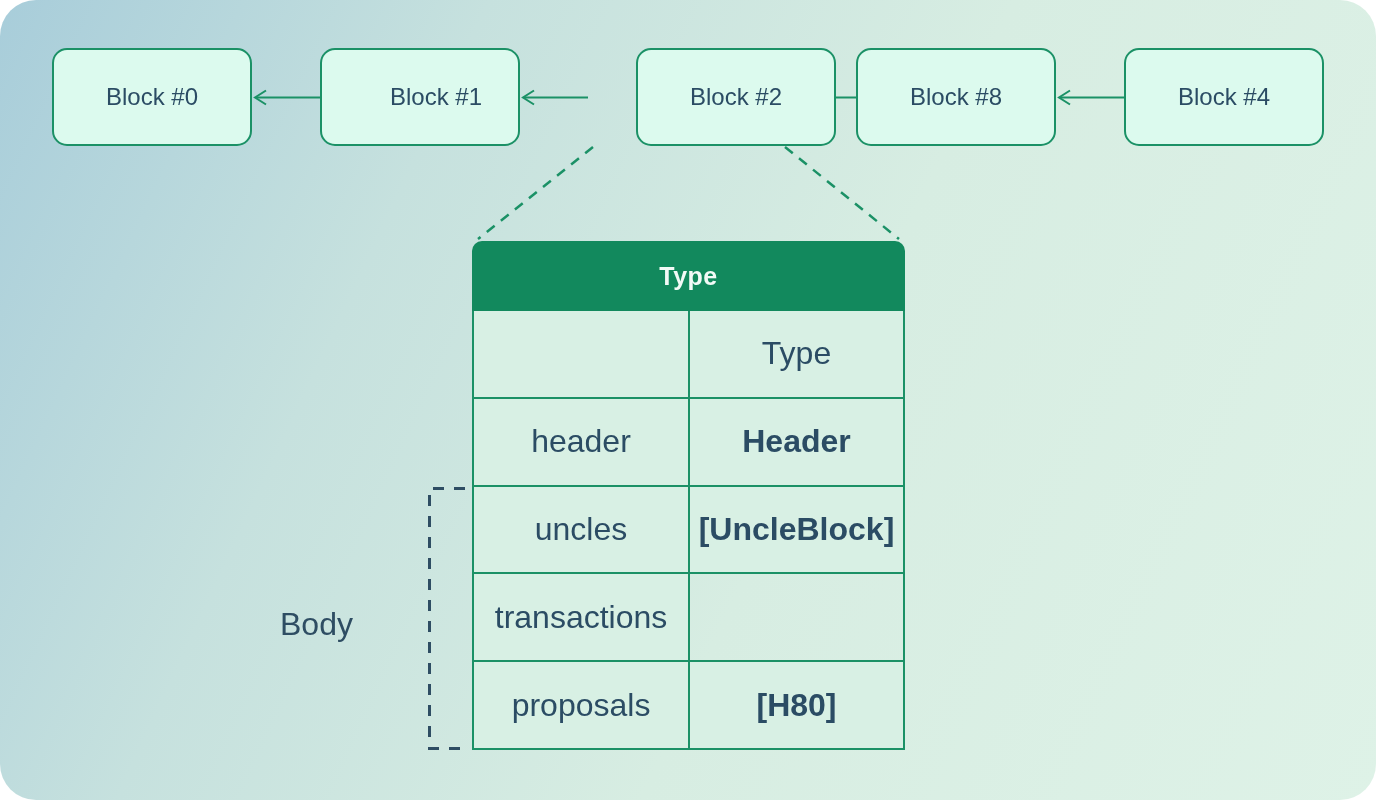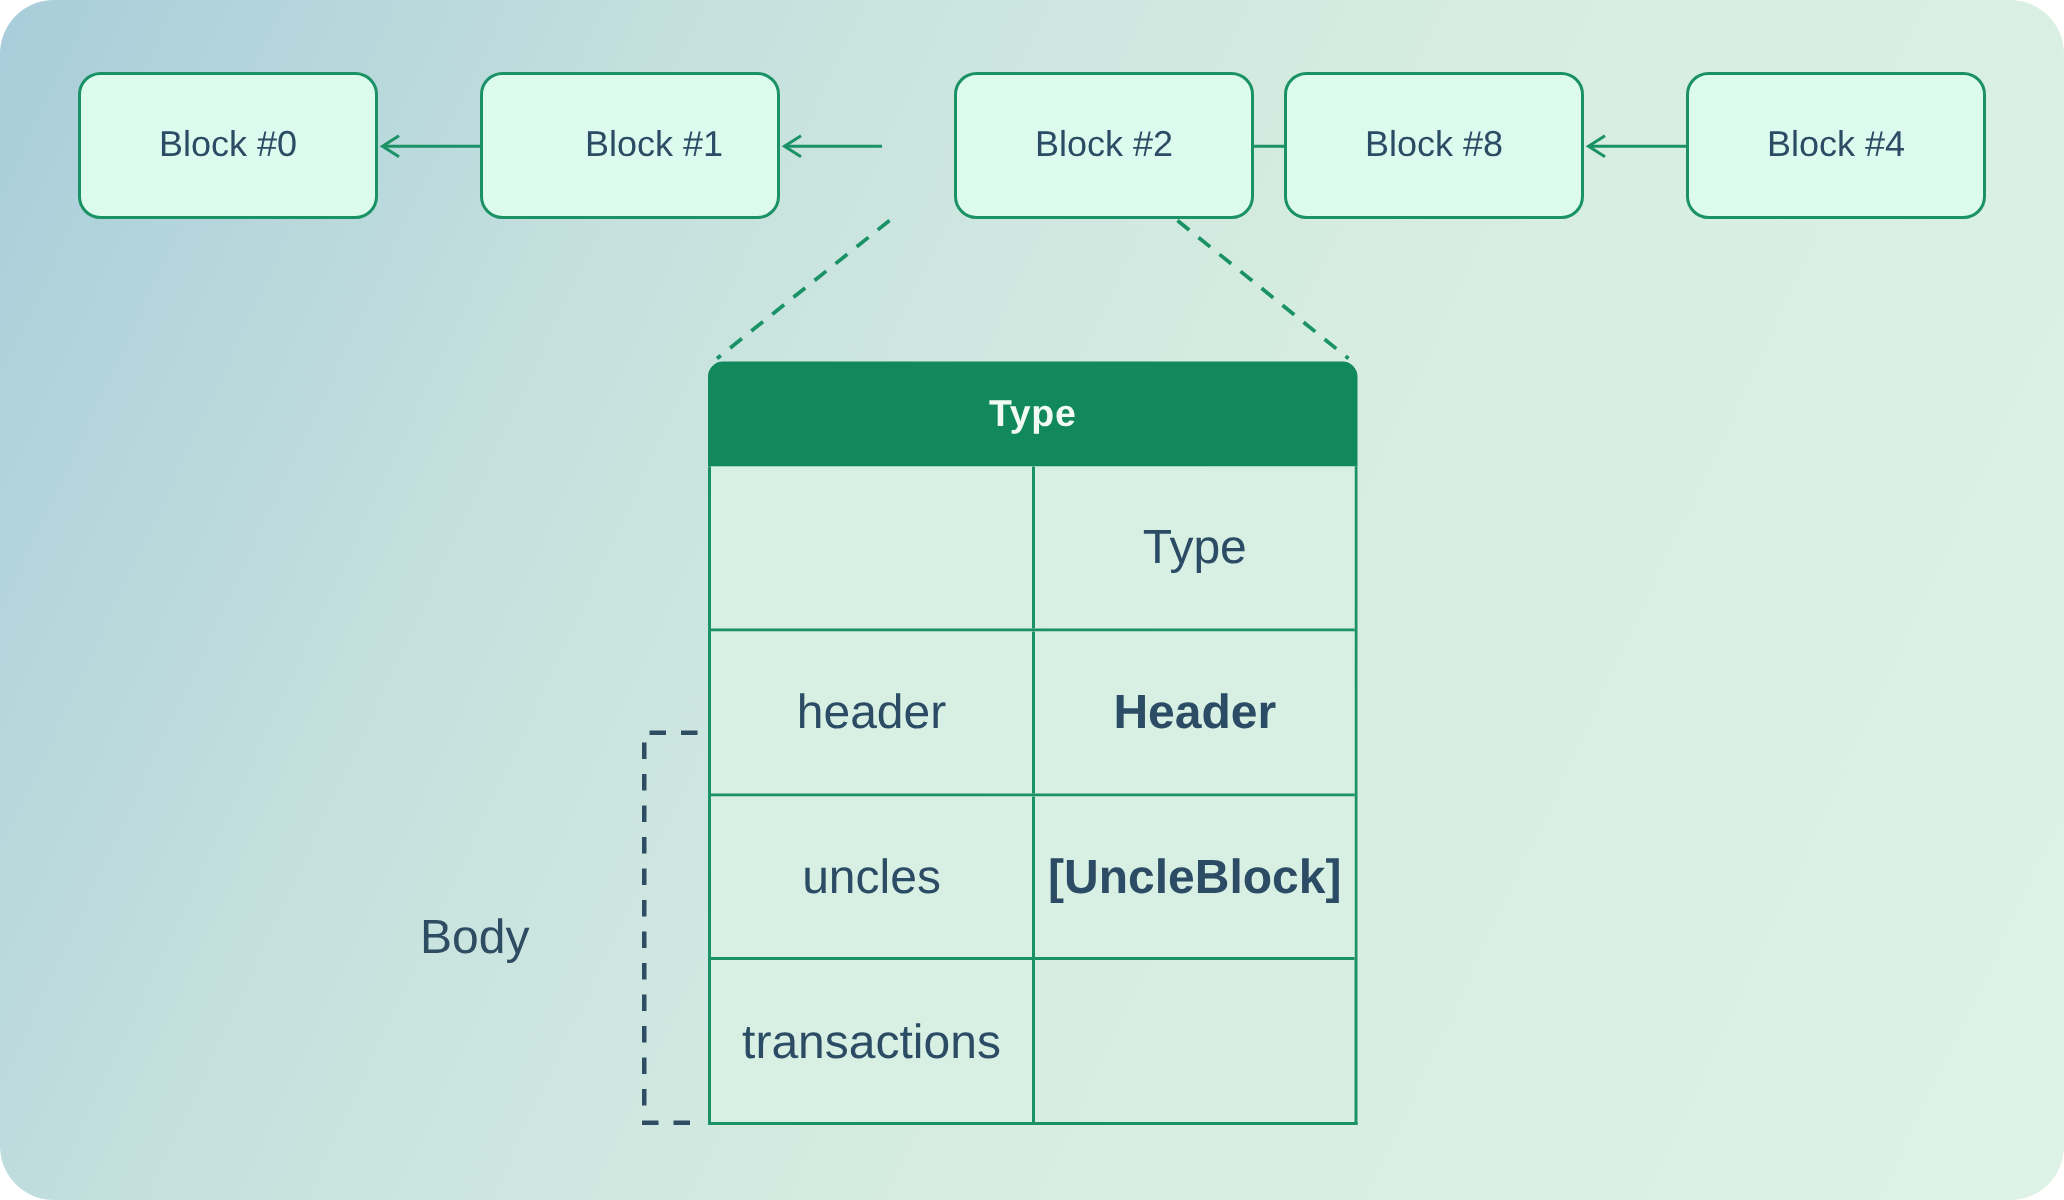--- a/index.html
+++ b/index.html
@@ -128,18 +128,22 @@
         <div class="cell field">header</div>
         <div class="cell type">Header</div>
       </div>
       <div class="trow data">
         <div class="cell field">uncles</div>
         <div class="cell type">[UncleBlock]</div>
       </div>
       <div class="trow data">
         <div class="cell field">transactions</div>
       </div>
+      <div class="trow data">
+        <div class="cell field">proposals</div>
+        <div class="cell type">[H80]</div>
+      </div>
     </div>
   </div>
 
   <div class="body-label">Body</div>
 
 </div>
 
 </body></html>

